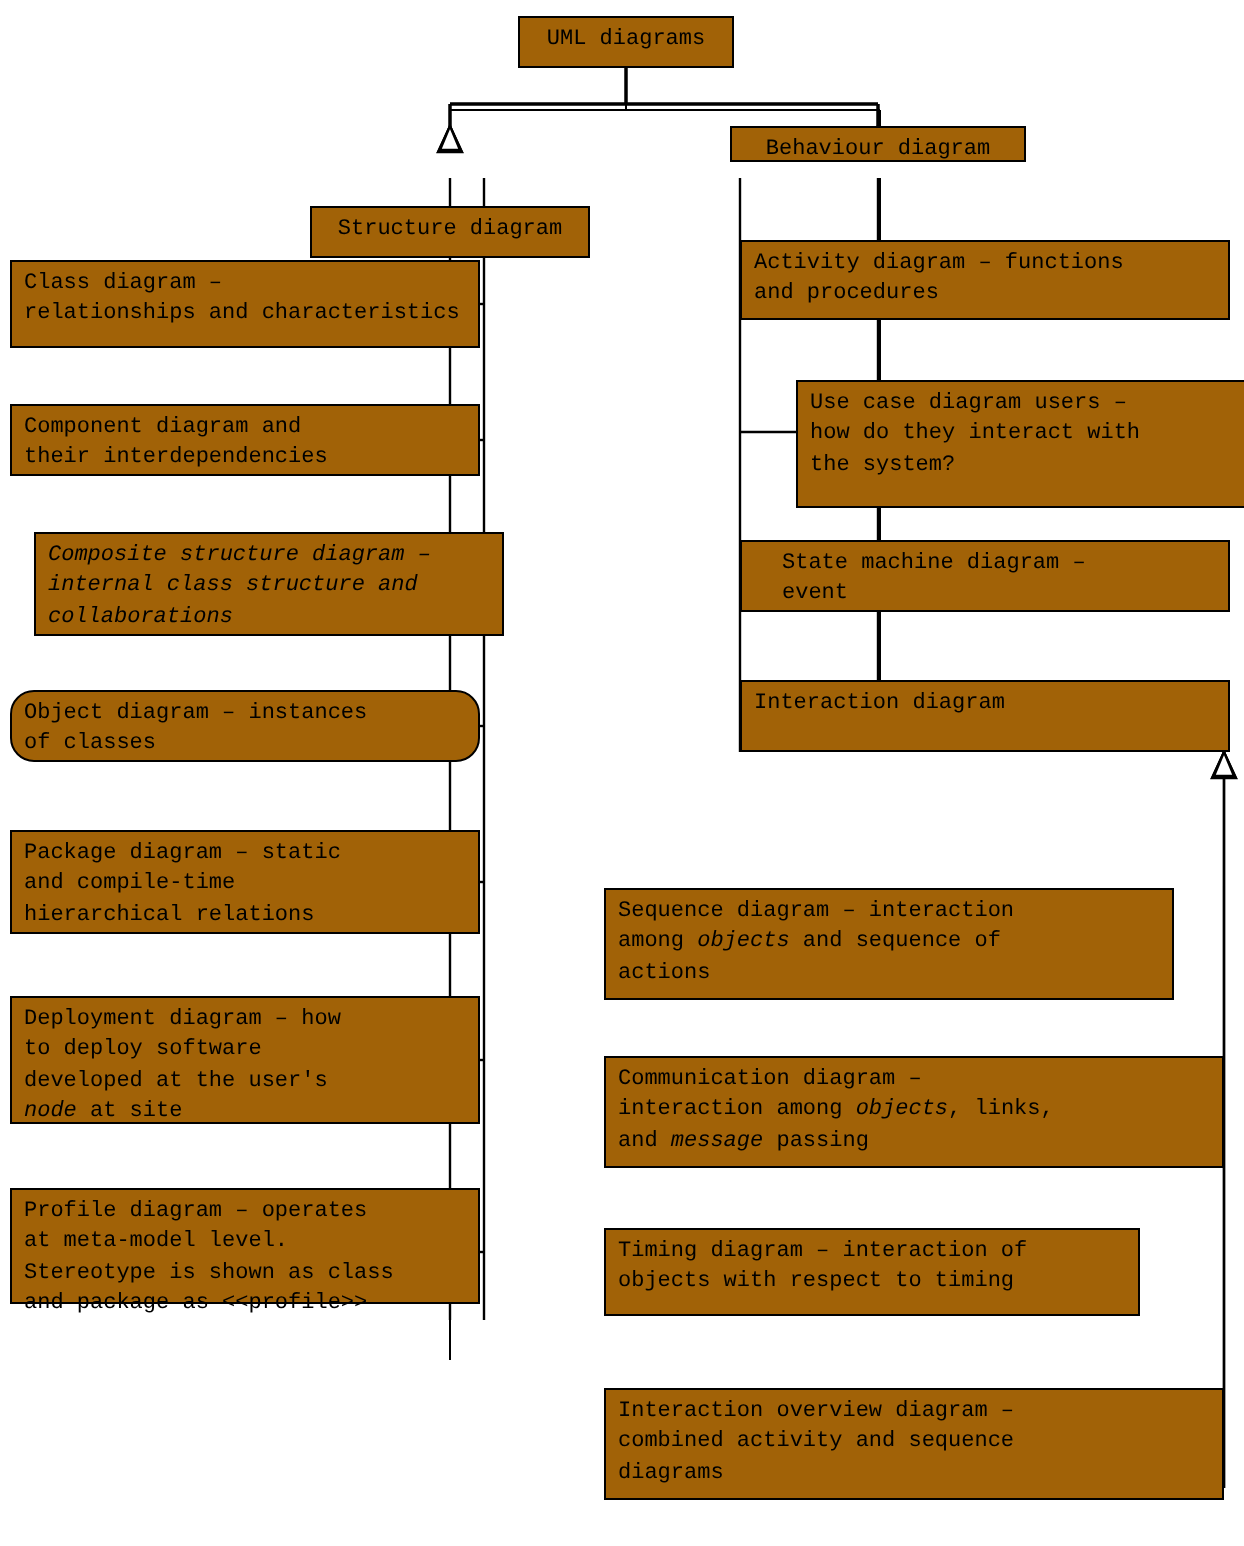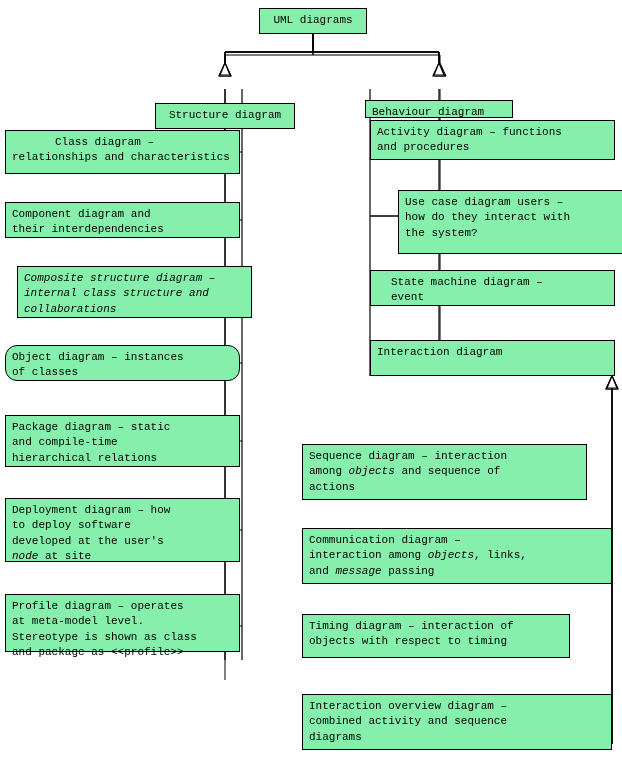--- a/index.html
+++ b/index.html
@@ -14,21 +14,21 @@
     }
     .diagram-container {
       position: relative;
       width: 622px;
       min-height: 773px;
       background: #fff;
     }
     .box {
       position: absolute;
       border: 1px solid #000;
-      background: #86efac;
+      background: #a16207;
       padding: 4px 6px;
       font-family: 'Courier New', Courier, monospace;
       font-size: 11px;
       line-height: 1.4;
     }
     svg.lines {
       position: absolute;
       top: 0; left: 0;
       width: 622px;
       height: 773px;
@@ -179,26 +179,26 @@
   </svg>
 
   <div class="box" style="left:259px; top:8px; width:108px; height:26px; text-align:center;">
     <span>UML diagrams</span>
   </div>
 
   <div class="box" style="left:155px; top:63px; width:140px; height:26px; text-align:center;margin-top:40px;">
     <span>Structure diagram</span>
   </div>
 
-  <div class="box" style="left:365px; top:63px; width:148px; height:18px; margin-top:37px;">
+  <div class="box" style="left:365px; top:63px; width:148px; height:18px; text-align:center;">
     <span>Behaviour diagram</span>
   </div>
 
   <div class="box" style="left:5px; top:130px; width:235px; height:44px;">
-    <span style="white-space:pre-line;margin-left:43px;">Class diagram –
+    <span style="white-space:pre-line;">Class diagram –
 relationships and characteristics</span>
   </div>
 
   <div class="box" style="left:5px; top:202px; width:235px; height:36px;">
     <span style="white-space:pre-line;">Component diagram and
 their interdependencies</span>
   </div>
 
   <div class="box" style="left:5px; top:266px; width:235px; height:52px;margin-left:12px;">
     <span style="white-space:pre-line; font-style:italic;">Composite structure diagram –

